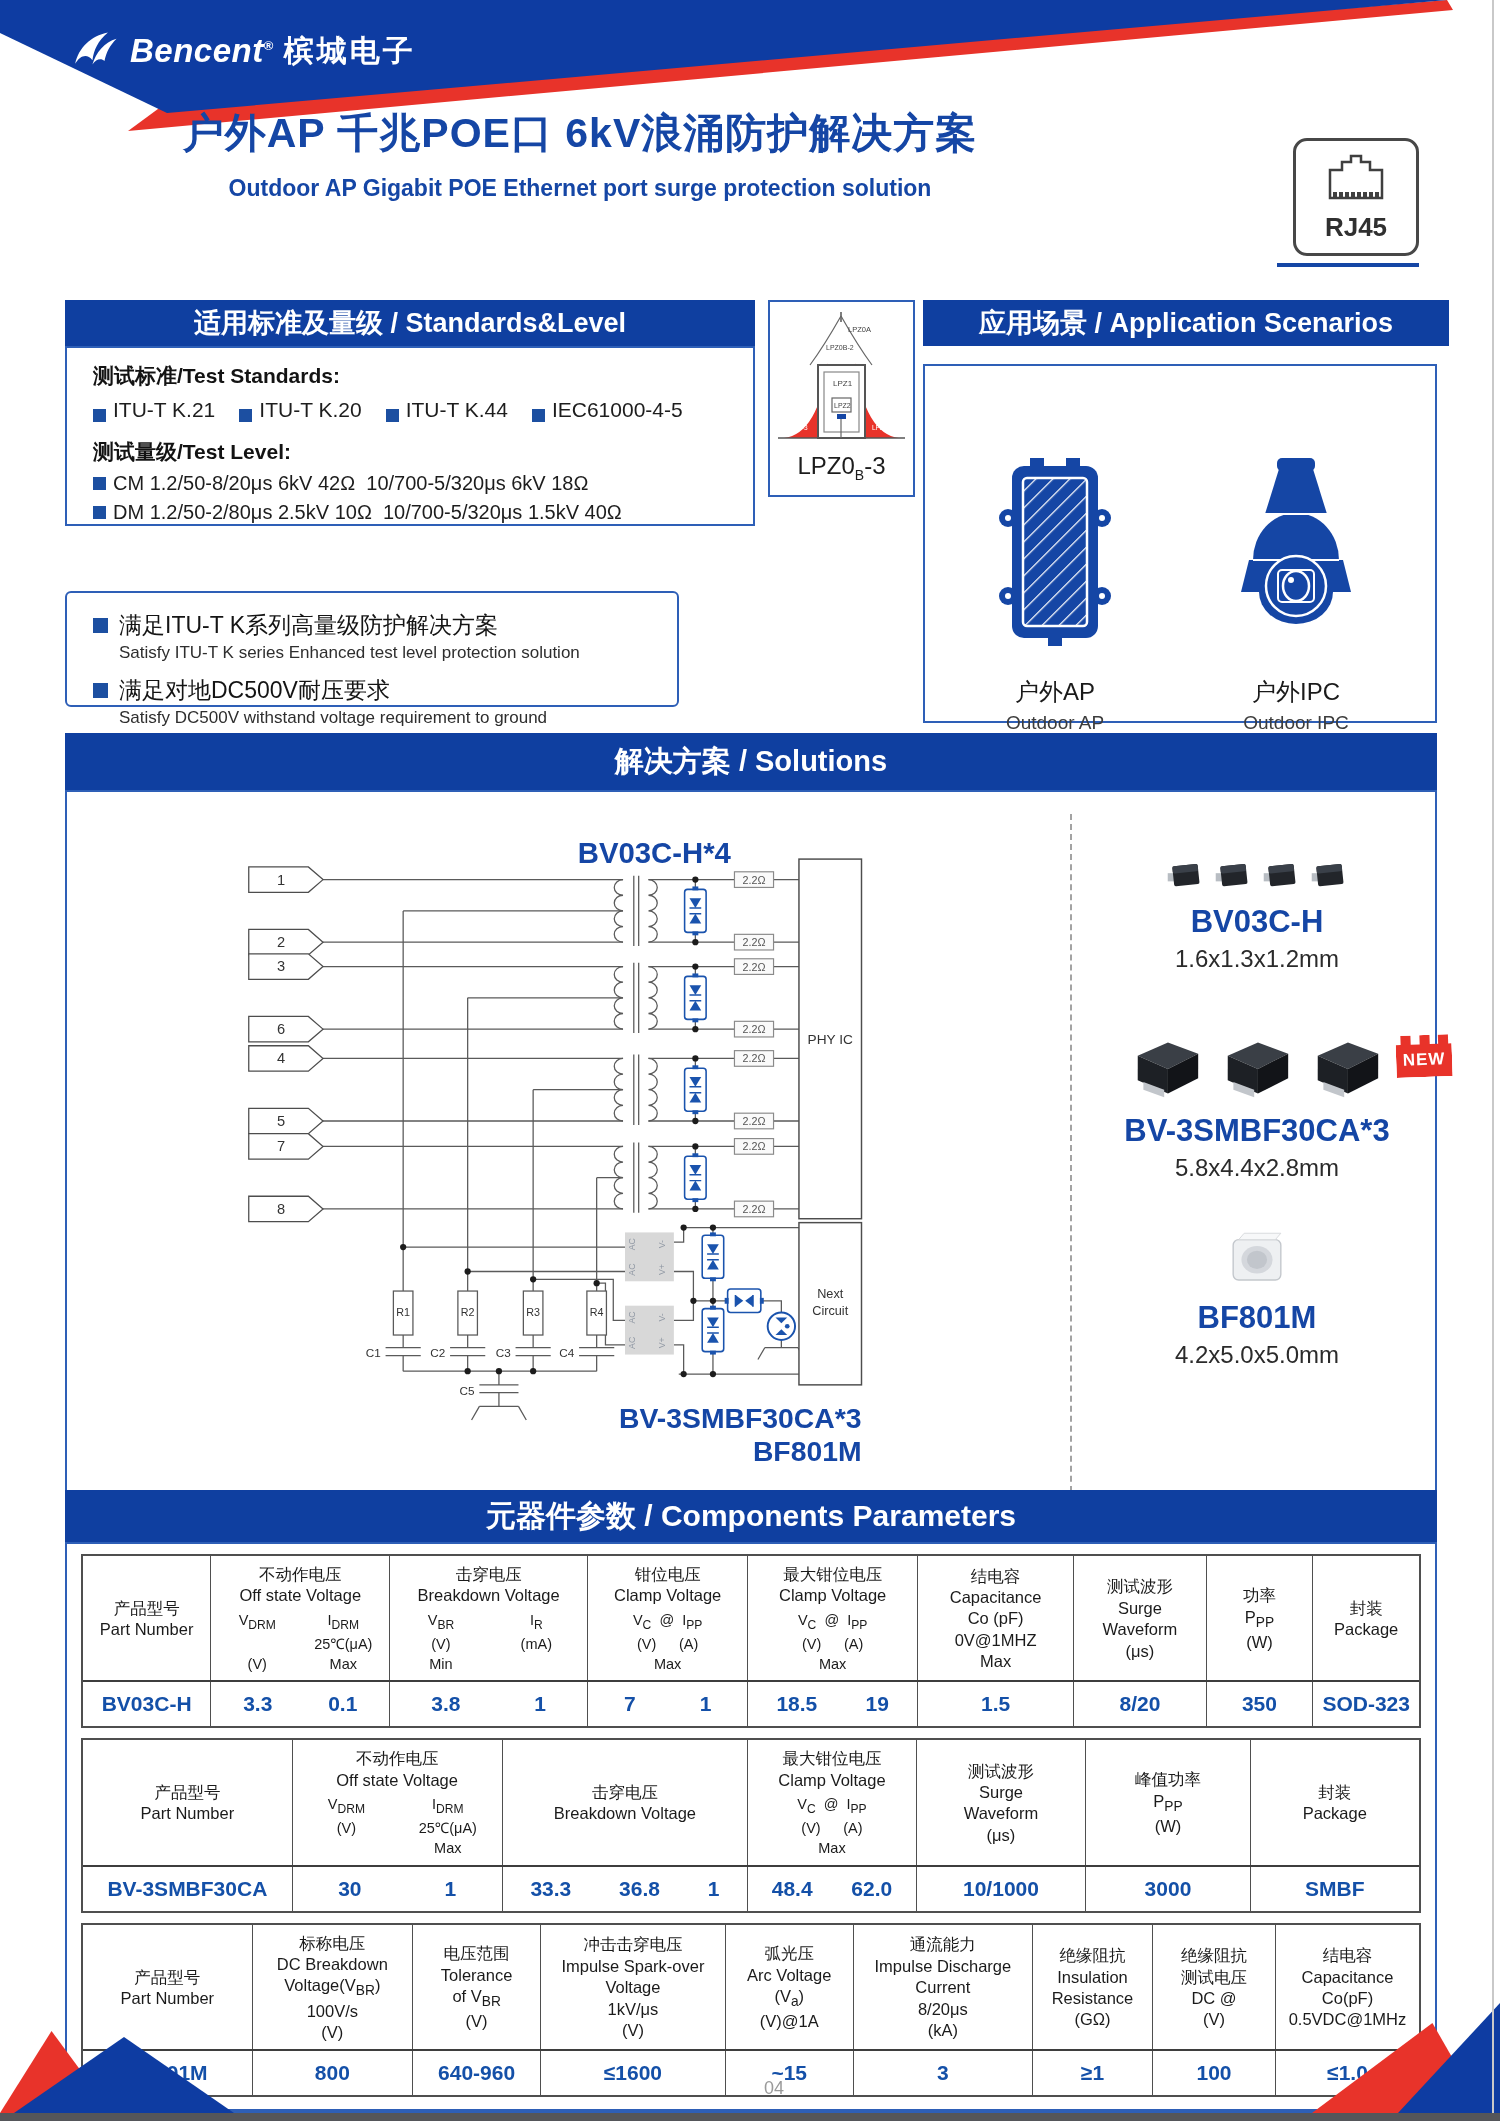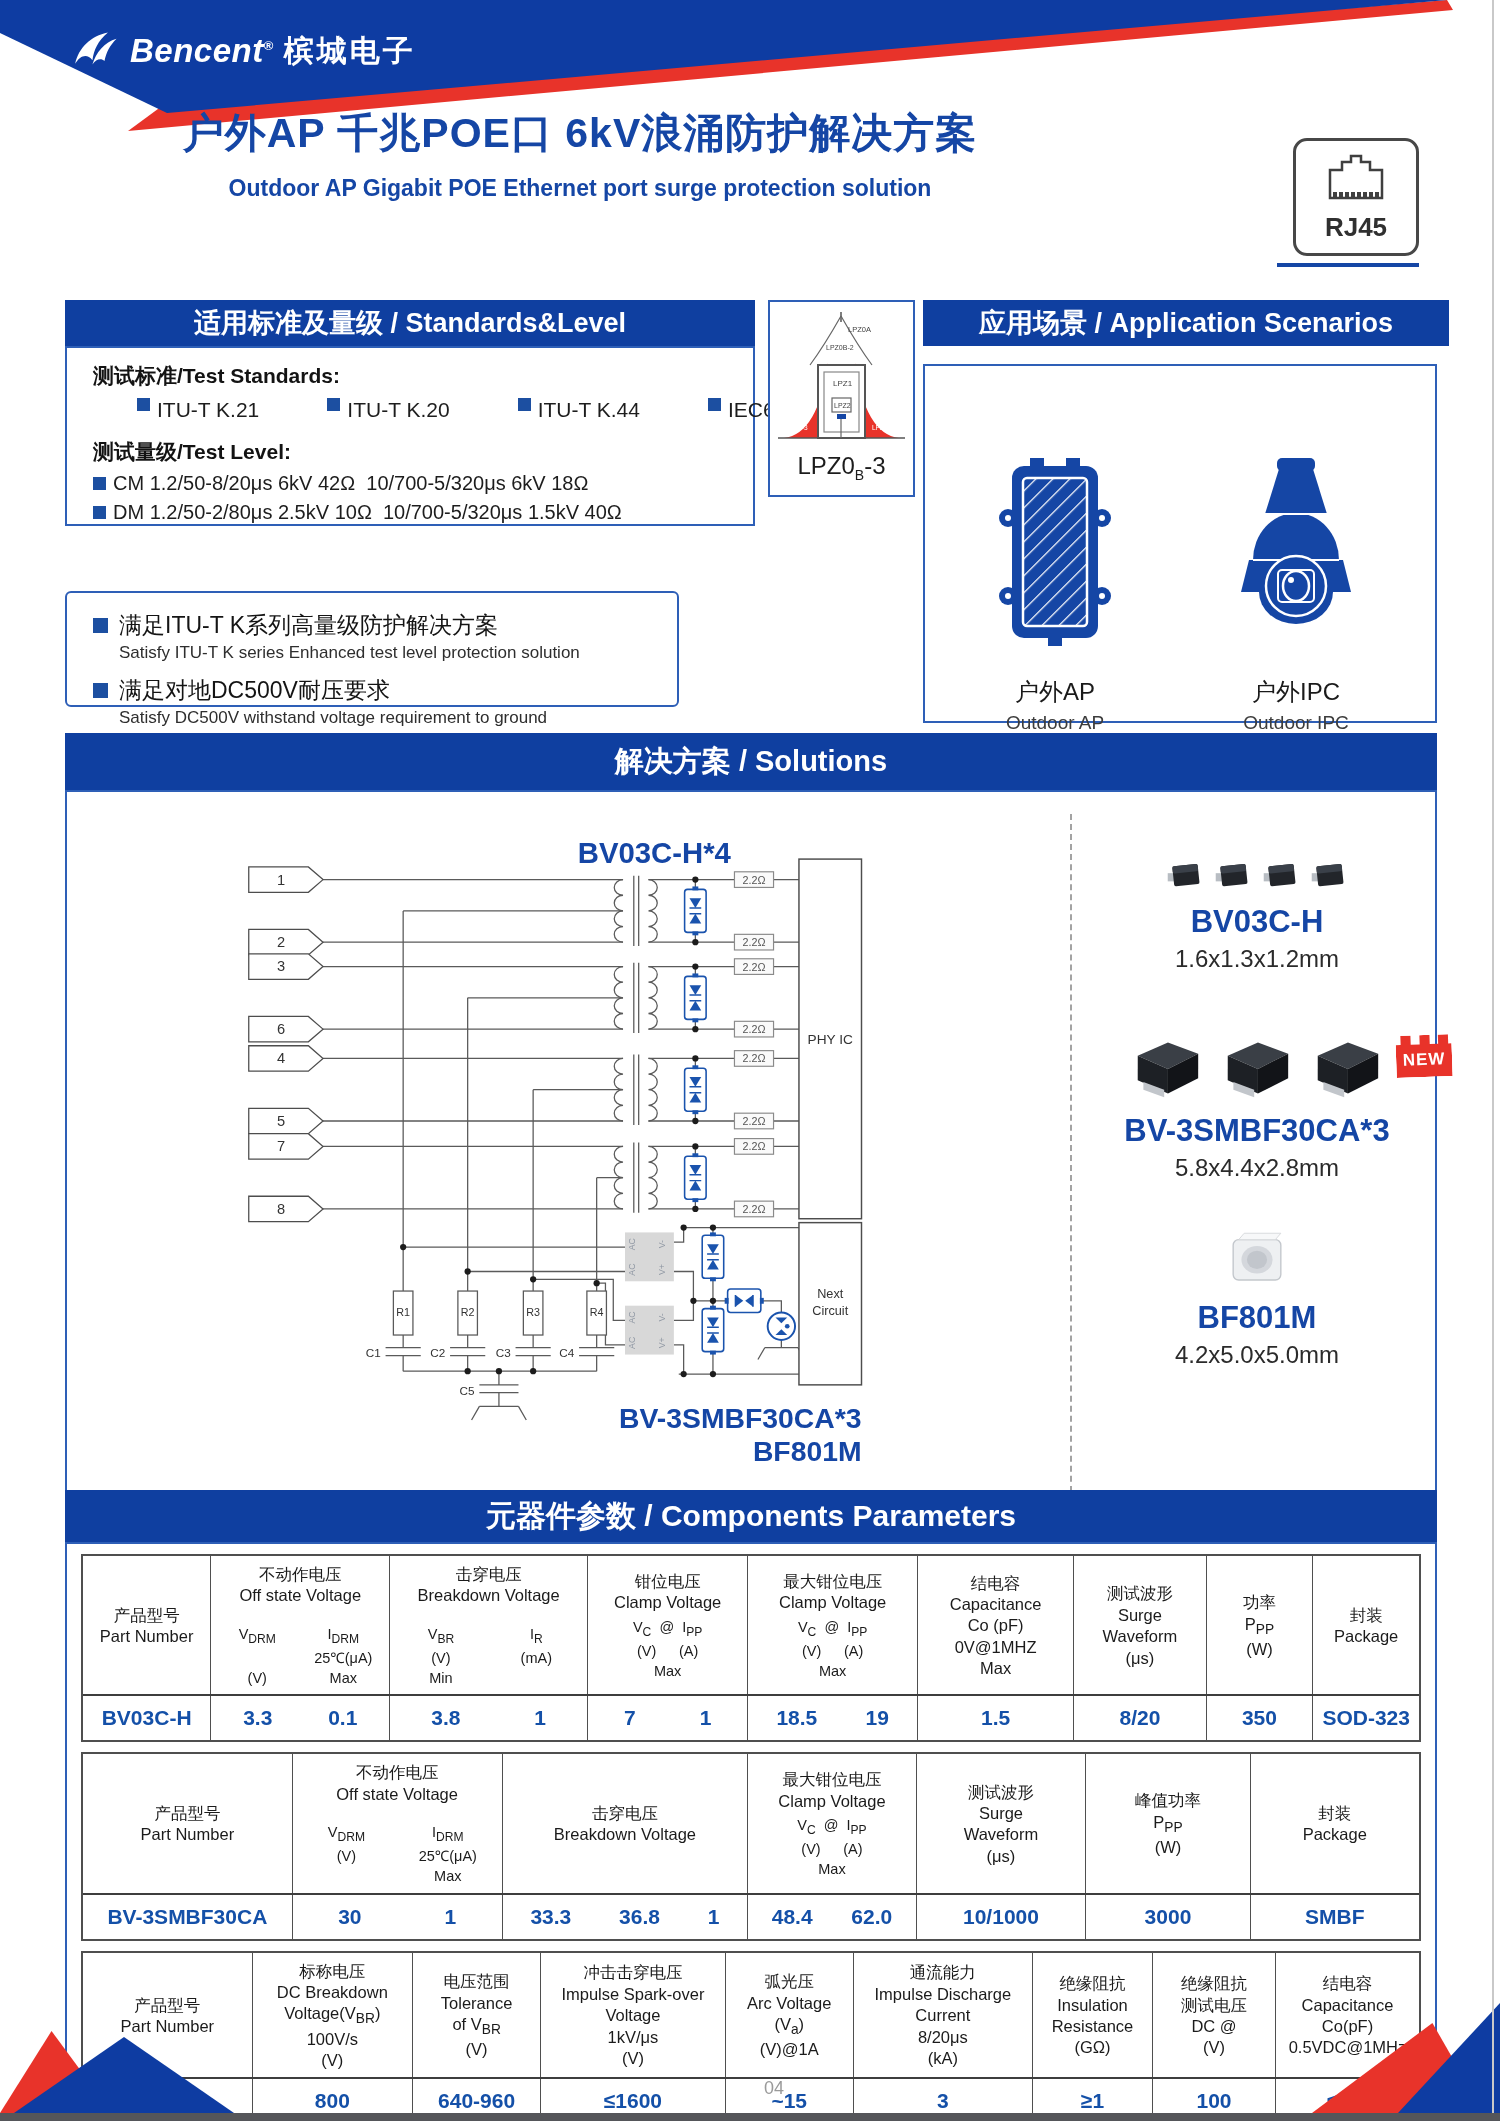--- a/index.html
+++ b/index.html
@@ -36,21 +36,21 @@
   .secbody{position:absolute;background:#fff;border:2px solid #2e5fb7;}
   #body-std{top:346px;left:65px;width:690px;height:180px;padding:14px 26px;}
   #body-feat{top:591px;left:65px;width:614px;height:116px;padding:10px 26px;border-radius:6px;}
   #body-scen{top:346px;left:923px;width:514px;height:359px;margin-top:18px;}
   #body-sol{top:790px;left:65px;width:1372px;height:763px;}
   #body-par{top:1542px;left:65px;width:1372px;padding:10px 14px 12px;border-bottom-width:4px;}
 
   
   .std-label{font-size:21px;font-weight:700;color:#131313;}
   .std-row{display:flex;gap:24px;margin:8px 0 16px;font-size:21px;color:#1d1d1d;align-items:center;flex-wrap:nowrap;}
-  .std-item{display:flex;align-items:flex-start;white-space:nowrap;margin-left:44px;}
+  .std-item{display:flex;align-items:flex-end;white-space:nowrap;}
   .sq{width:13px;height:13px;background:#1c4fa1;display:inline-block;margin-right:7px;flex:none;}
   .lvl-line{display:flex;align-items:center;font-size:20px;color:#1d1d1d;margin-top:6px;white-space:pre;}
 
   
   .feat-item{display:flex;gap:11px;margin:7px 0 12px;}
   .sq2{width:15px;height:15px;background:#1c4fa1;margin-top:8px;flex:none;}
   .feat-cn{font-size:23px;color:#141414;}
   .feat-en{font-size:17px;color:#2e2e2e;margin-top:2px;}
 
   
@@ -83,21 +83,21 @@
   .ptable{border:2px solid #4f4f4f;margin-bottom:10px;background:#fff;}
   .phead,.prow{display:grid;}
   .t1{grid-template-columns:9.6% 13.4% 14.8% 12% 12.7% 11.7% 9.9% 8% 7.9%;}
   .t2{grid-template-columns:15.7% 15.7% 18.4% 12.6% 12.7% 12.3% 12.6%;}
   .t3{grid-template-columns:12.7% 12% 9.6% 13.8% 9.6% 13.4% 9% 9.2% 10.7%;}
   .hcell{border-right:1.5px solid #4f4f4f;padding:8px 3px 6px;text-align:center;color:#1b1b1b;
          display:flex;flex-direction:column;justify-content:center;}
   .hcell:last-child,.vcell:last-child{border-right:none;}
   .h-title{font-size:16.5px;line-height:1.3;}
   .h-sub{font-size:14.5px;line-height:1.4;margin-top:3px;}
-  .h-subs{display:flex;margin-top:17px;}
+  .h-subs{display:flex;margin-top:3px;}
   .h-subs .h-sub{flex:1;margin-top:0;}
   .prow{border-top:2px solid #3e3e3e;}
   .vcell{border-right:1.5px solid #4f4f4f;display:flex;align-items:center;justify-content:space-around;
          padding:10px 4px;font-size:21px;font-weight:700;color:#1450a8;}
 
   
   .strip{position:absolute;left:0;bottom:0;width:100%;height:8px;background:#55565a;}
   .tri{position:absolute;bottom:8px;}
   #tl-red{left:0;width:112px;height:82px;background:#e8332a;clip-path:polygon(46% 0,100% 100%,0 100%);}
   #tl-blue{left:14px;width:220px;height:76px;background:#0e3ca2;clip-path:polygon(50% 0,100% 100%,0 100%);}

